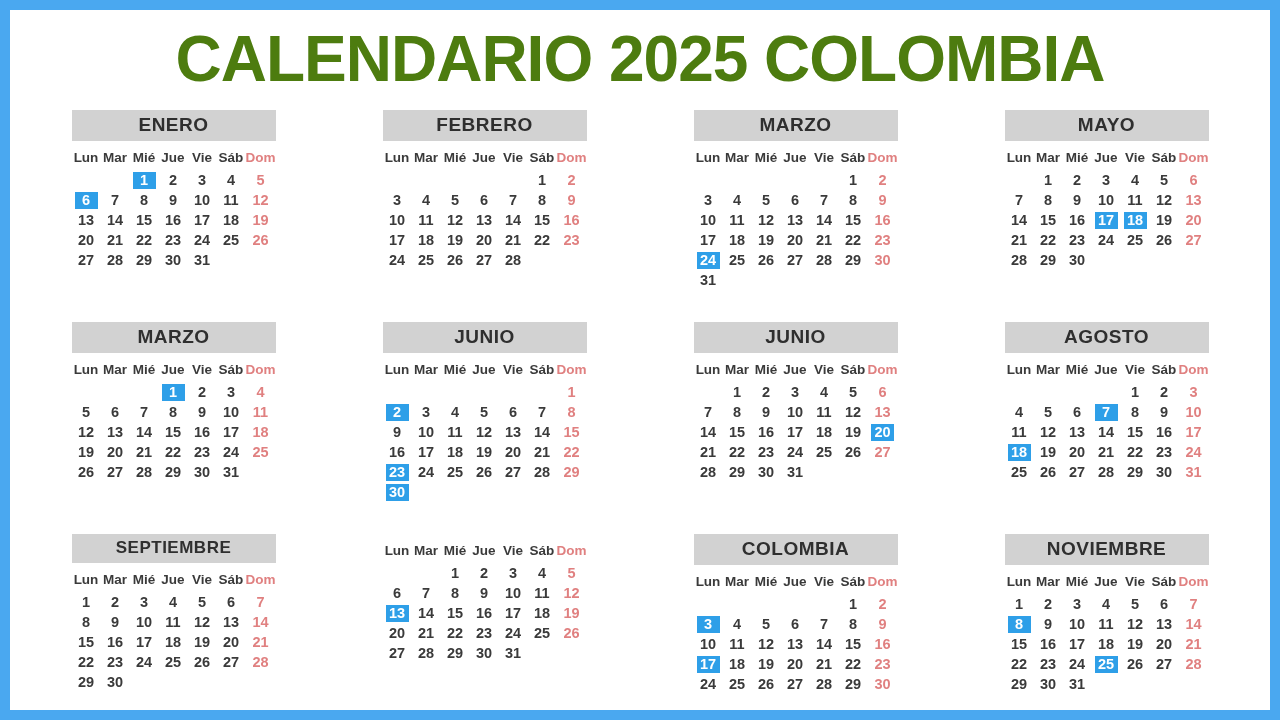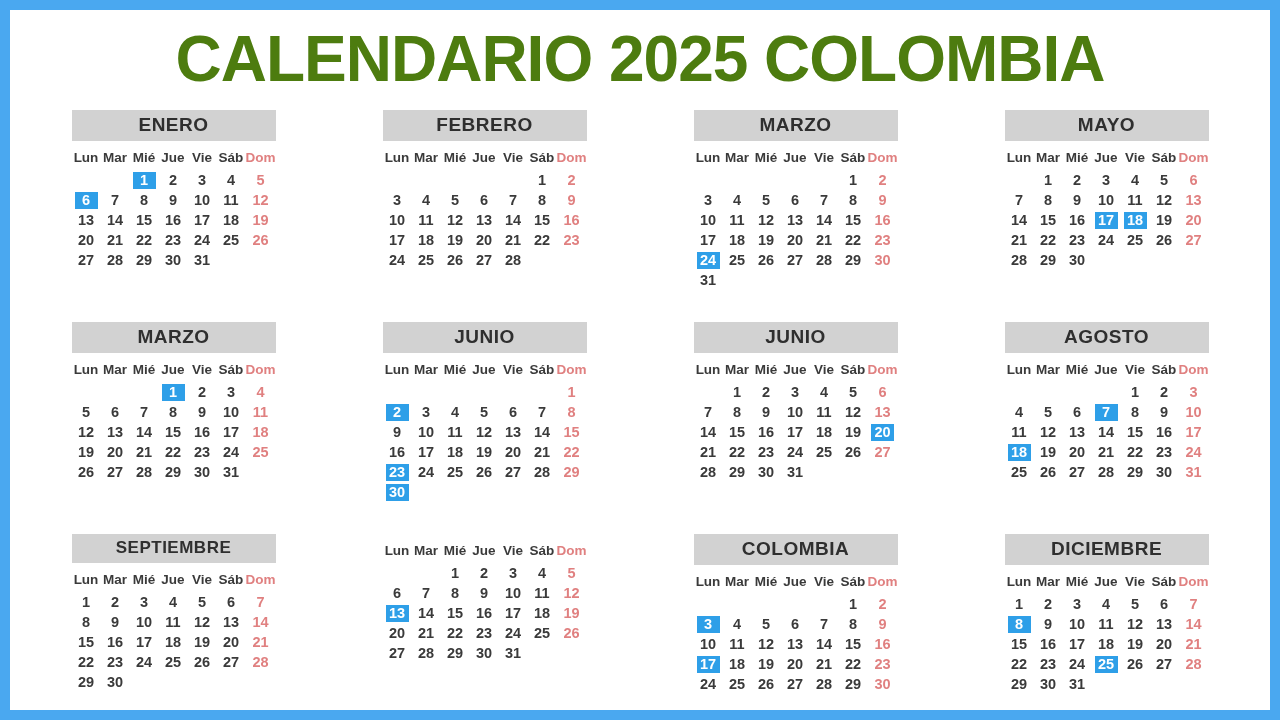--- a/index.html
+++ b/index.html
@@ -806,21 +806,21 @@
               <td class=""><span class="cell">26</span></td>
               <td class=""><span class="cell">27</span></td>
               <td class=""><span class="cell">28</span></td>
               <td class=""><span class="cell">29</span></td>
               <td class="sun"><span class="cell">30</span></td>
             </tr>
           </tbody>
         </table>
       </div>
       <div class="month">
-        <div class="month-name">DICIEMBRE</div>
+        <div class="month-name">NOVIEMBRE</div>
         <table class="cal">
           <thead>
             <tr>
               <th>Lun</th>
               <th>Mar</th>
               <th>Mié</th>
               <th>Jue</th>
               <th>Vie</th>
               <th>Sáb</th>
               <th class="sun">Dom</th>

